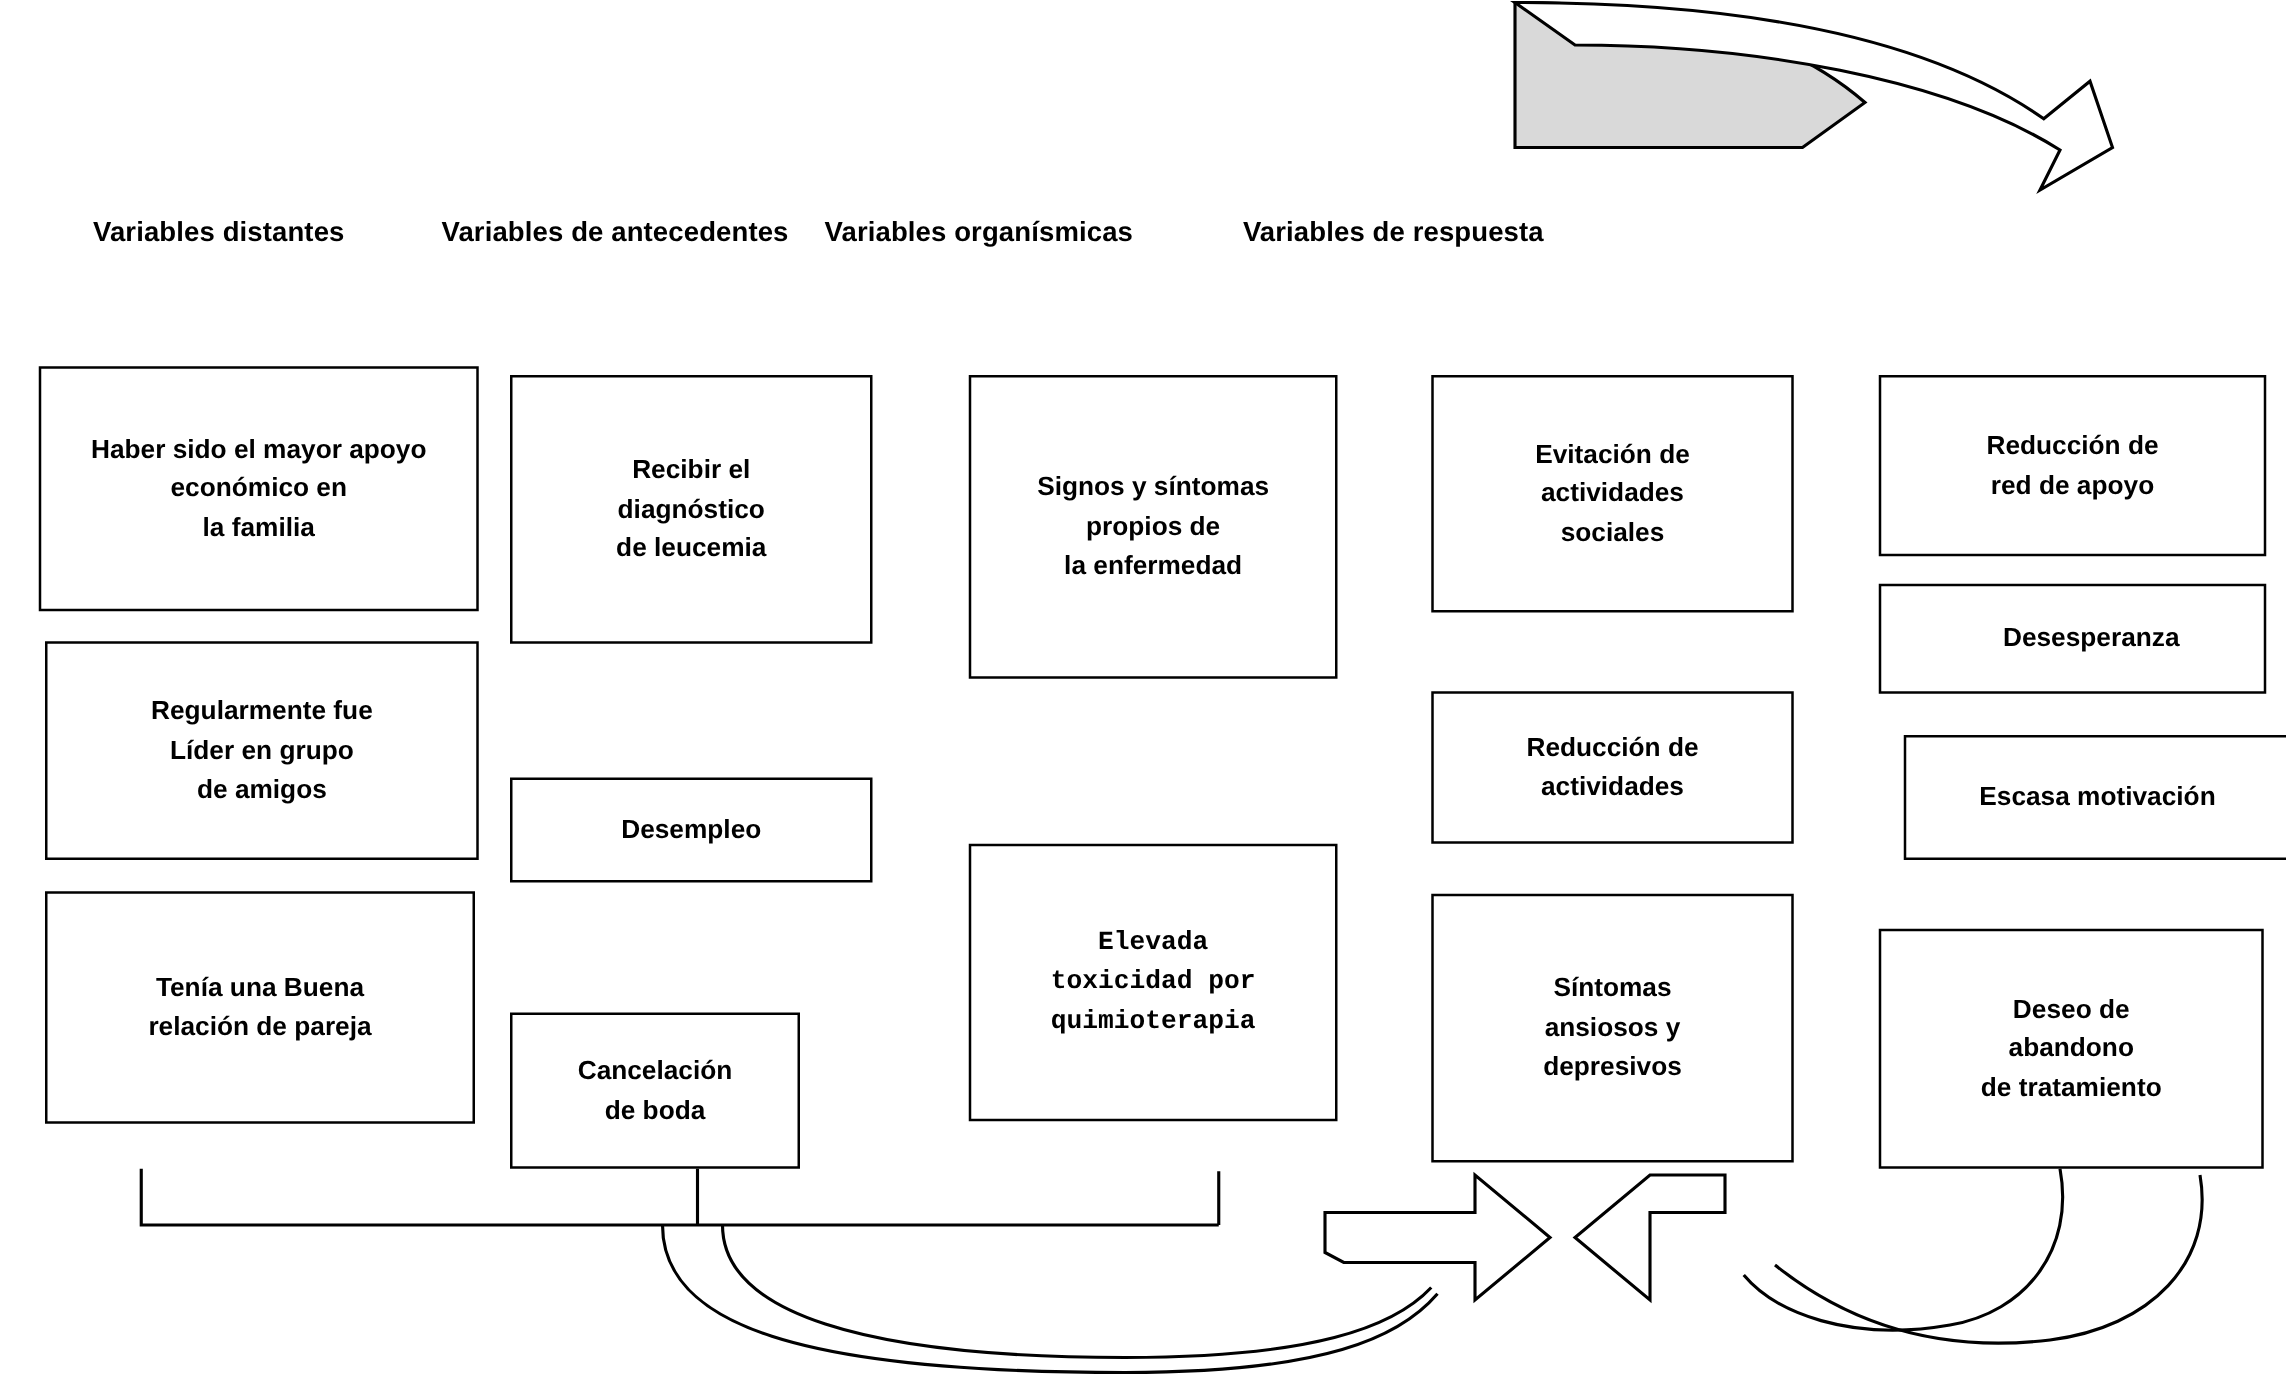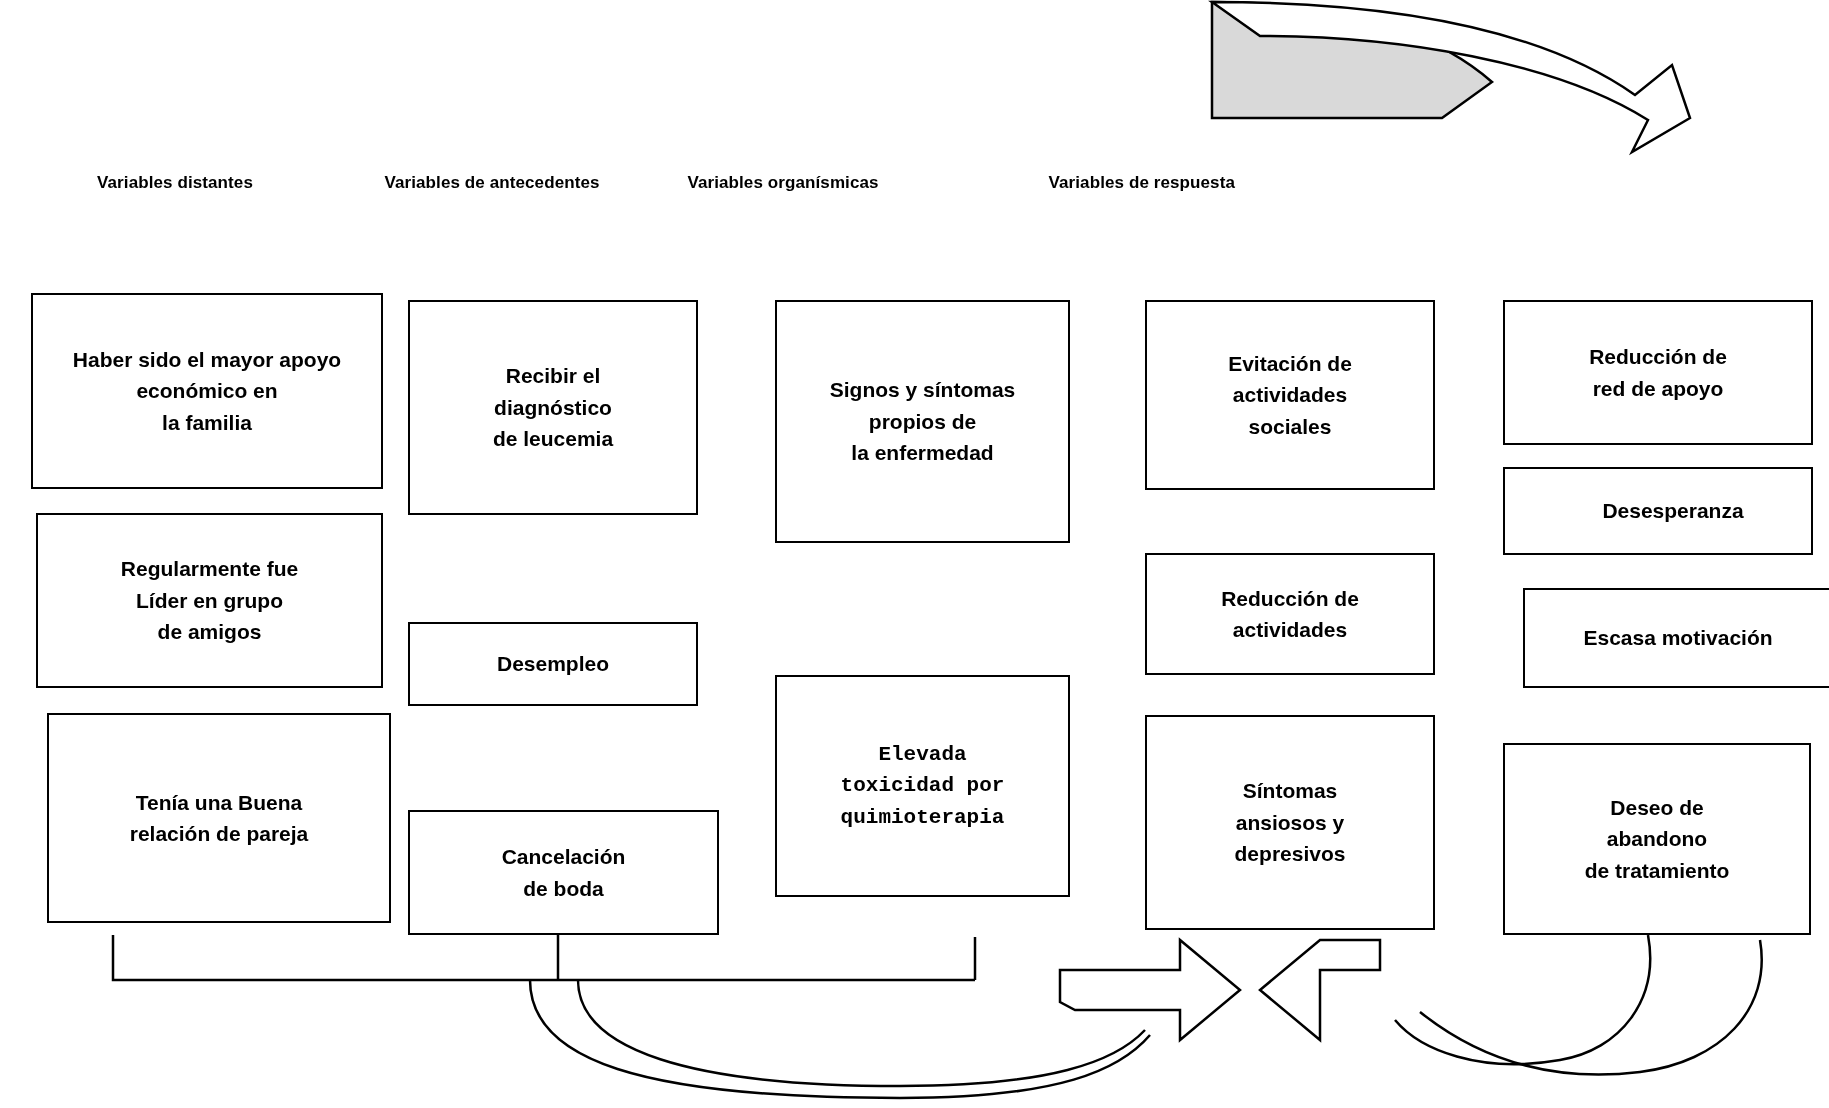--- a/index.html
+++ b/index.html
@@ -14,21 +14,21 @@
   #canvas {
     position: relative;
     width: 1829px;
     height: 1108px;
     overflow: hidden;
     background: #ffffff;
   }
   .col-title {
     position: absolute;
     text-align: center;
-    font-size: 17px;
+    font-size: 22px;
     font-weight: 600;
     line-height: 1.25;
     color: #000000;
     letter-spacing: 0.1px;
   }
   .node {
     position: absolute;
     box-sizing: border-box;
     border: 2.5px solid #000000;
     background: #ffffff;
@@ -81,28 +81,28 @@
 organísmicas</div>
   <div class="col-title" style="left:945px; top:172px; width:290px;text-align:right;">Variables de
 respuesta</div>
 
   <div class="node" style="left:31px; top:293px; width:352px; height:196px;">Haber sido el mayor apoyo
 económico en
 la familia</div>
   <div class="node" style="left:36px; top:513px; width:347px; height:175px;">Regularmente fue
 Líder en grupo
 de amigos</div>
-  <div class="node" style="left:36px; top:713px; width:344px; height:210px;margin-left:11px;">Tenía una Buena
+  <div class="node" style="left:36px; top:713px; width:344px; height:186px;">Tenía una Buena
 relación de pareja</div>
 
   <div class="node" style="left:408px; top:300px; width:290px; height:215px;">Recibir el
 diagnóstico
 de leucemia</div>
   <div class="node" style="left:408px; top:622px; width:290px; height:84px;">Desempleo</div>
-  <div class="node" style="left:408px; top:810px; width:311px; height:125px;">Cancelación
+  <div class="node" style="left:408px; top:810px; width:232px; height:125px;">Cancelación
 de boda</div>
 
   <div class="node" style="left:775px; top:300px; width:295px; height:243px;">Signos y síntomas
 propios de
 la enfermedad</div>
   <div class="node" style="left:775px; top:675px; width:295px; height:222px;font-family:Liberation Mono, monospace;">Elevada
 toxicidad por
 quimioterapia</div>
 
   <div class="node" style="left:1145px; top:300px; width:290px; height:190px;">Evitación de

